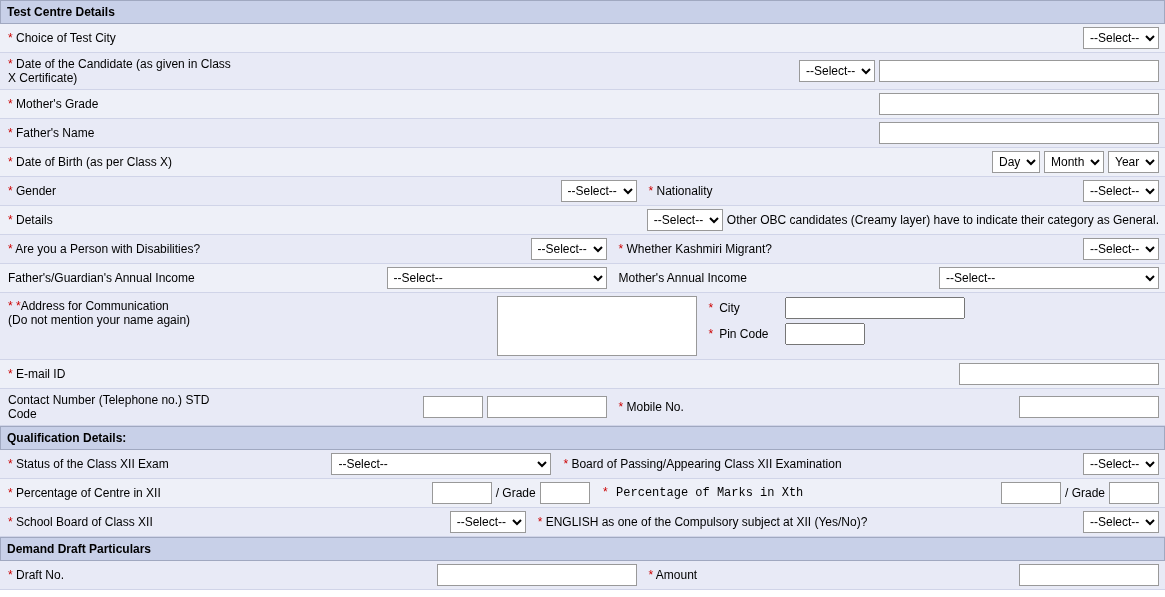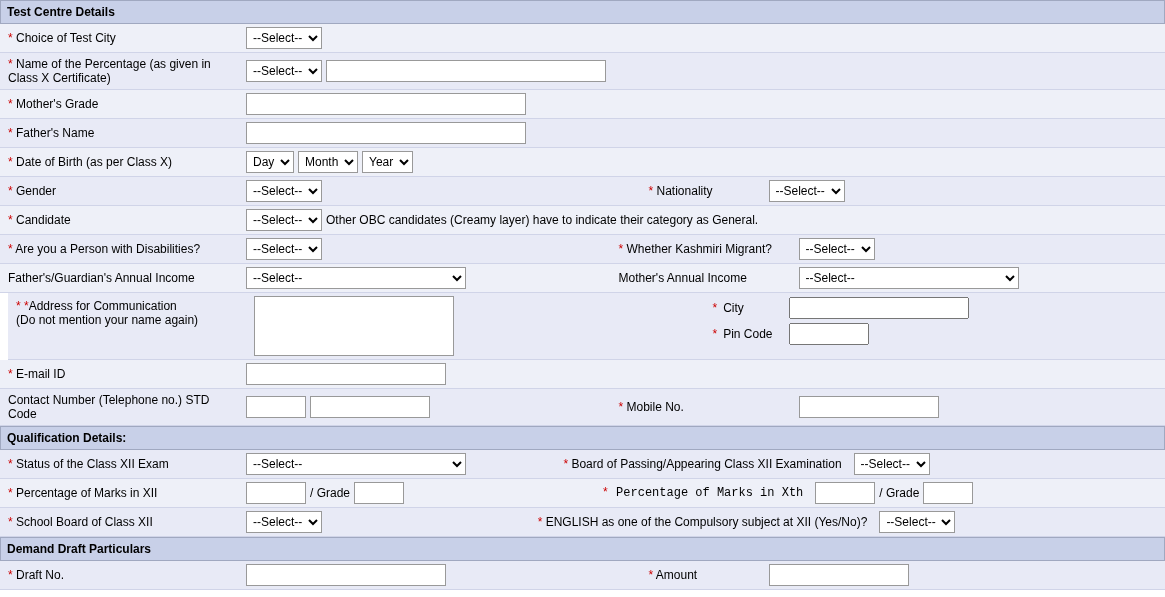--- a/index.html
+++ b/index.html
@@ -3,21 +3,21 @@
   <meta charset="utf-8">
   <style>
     * { box-sizing: border-box; margin: 0; padding: 0; font-family: Arial, sans-serif; font-size: 12px; }
     body { background: #fff; }
     .form-container { width: 1165px; }
     .section-header { background: #c8d0e8; padding: 4px 6px; font-weight: bold; color: #000; border: 1px solid #a0a8c0; }
     .row { display: flex; align-items: center; border-bottom: 1px solid #d0d4e8; background: #e8eaf6; min-height: 28px; }
     .row:nth-child(even) { background: #eef0f8; }
     .label-cell { width: 240px; min-width: 240px; padding: 4px 8px; color: #000; }
     .label-cell.required::before { content: "* "; color: #cc0000; }
-    .input-cell { flex: 1; padding: 3px 6px; display: flex; align-items: center; flex-wrap: wrap; gap: 4px; }
+    .input-cell { flex: 1; padding: 3px 6px; display: flex; align-items: center; flex-wrap: wrap; gap: 4px; justify-content: flex-end; }
     .input-cell input[type="text"], .input-cell textarea { border: 1px solid #999; padding: 2px 4px; font-size: 12px; }
     select { border: 1px solid #999; padding: 2px 2px; font-size: 12px; background: #fff; }
     .half-label { min-width: 180px; padding: 0 6px 0 0; }
     .half-label.required::before { content: "* "; color: #cc0000; }
     textarea { resize: none; width: 200px; height: 60px; border: 1px solid #999; font-size: 12px; padding: 2px; }
     .address-right { display: flex; flex-direction: column; gap: 4px; flex: 1; padding: 4px 6px; }
     .address-right-item { display: flex; align-items: center; gap: 6px; }
     .required-star { color: #cc0000; }
     input[type="text"] { height: 22px; }
     .grade-input { width: 50px; }
@@ -46,21 +46,21 @@
     <div class="label-cell required">Choice of Test City</div>
     <div class="input-cell">
       <select>
         <option>--Select--</option>
       </select>
     </div>
   </div>
 
 
   <div class="row">
-    <div class="label-cell required">Name of the Percentage (as given in Class X Certificate)</div>
+    <div class="label-cell required">Date of the Candidate (as given in Class X Certificate)</div>
     <div class="input-cell">
       <select>
         <option>--Select--</option>
       </select>
       <input type="text" class="name-text" style="">
     </div>
   </div>
 
   <div class="row">
     <div class="label-cell required">Mother's Grade</div>
@@ -100,21 +100,21 @@
     </div>
     <div class="half-label required" style="min-width:120px; padding: 0 6px;">Nationality</div>
     <div class="input-cell" style="flex:1;">
       <select>
         <option>--Select--</option>
       </select>
     </div>
   </div>
 
   <div class="row">
-    <div class="label-cell required">Candidate</div>
+    <div class="label-cell required">Details</div>
     <div class="input-cell">
       <select>
         <option>--Select--</option>
       </select>
       <span style="color:#000; ">Other OBC candidates (Creamy layer) have to indicate their category as General.</span>
     </div>
   </div>
 
   <div class="row">
     <div class="label-cell required">Are you a Person with Disabilities?</div>
@@ -139,21 +139,21 @@
       </select>
     </div>
     <div class="half-label" style="min-width:180px; padding: 0 6px;">Mother's Annual Income</div>
     <div class="input-cell" style="flex:1;">
       <select style="width:220px;">
         <option>--Select--</option>
       </select>
     </div>
   </div>
 
-  <div class="row" style="align-items:flex-start;margin-left:8px;">
+  <div class="row" style="align-items:flex-start;">
     <div class="label-cell required" style="padding-top:6px;">
       <span><span class="required-star">*</span>Address for Communication<br>(Do not mention your name again)</span>
     </div>
     <div class="input-cell" style="flex:1; align-items:flex-start;">
       <textarea style=""></textarea>
     </div>
     <div class="address-right" style="flex:1;">
       <div class="address-right-item">
         <span class="required-star">*</span>
         <span style="min-width:60px;">City</span>
@@ -199,21 +199,21 @@
     </div>
     <div class="half-label required" style="min-width:200px; padding: 0 6px;">Board of Passing/Appearing Class XII Examination</div>
     <div class="input-cell" style="flex:1;">
       <select>
         <option>--Select--</option>
       </select>
     </div>
   </div>
 
   <div class="row">
-    <div class="label-cell required">Percentage of Marks in XII</div>
+    <div class="label-cell required">Percentage of Centre in XII</div>
     <div class="input-cell" style="flex:1;">
       <input type="text" class="marks-input" style="">
       <span>/ Grade</span>
       <input type="text" class="grade-input" style="">
     </div>
     <div class="half-label required" style="min-width:200px; padding: 0 6px; font-family: Liberation Mono, monospace;">Percentage of Marks in Xth</div>
     <div class="input-cell" style="flex:1;">
       <input type="text" class="marks-input" style="">
       <span>/ Grade</span>
       <input type="text" class="grade-input" style="">

